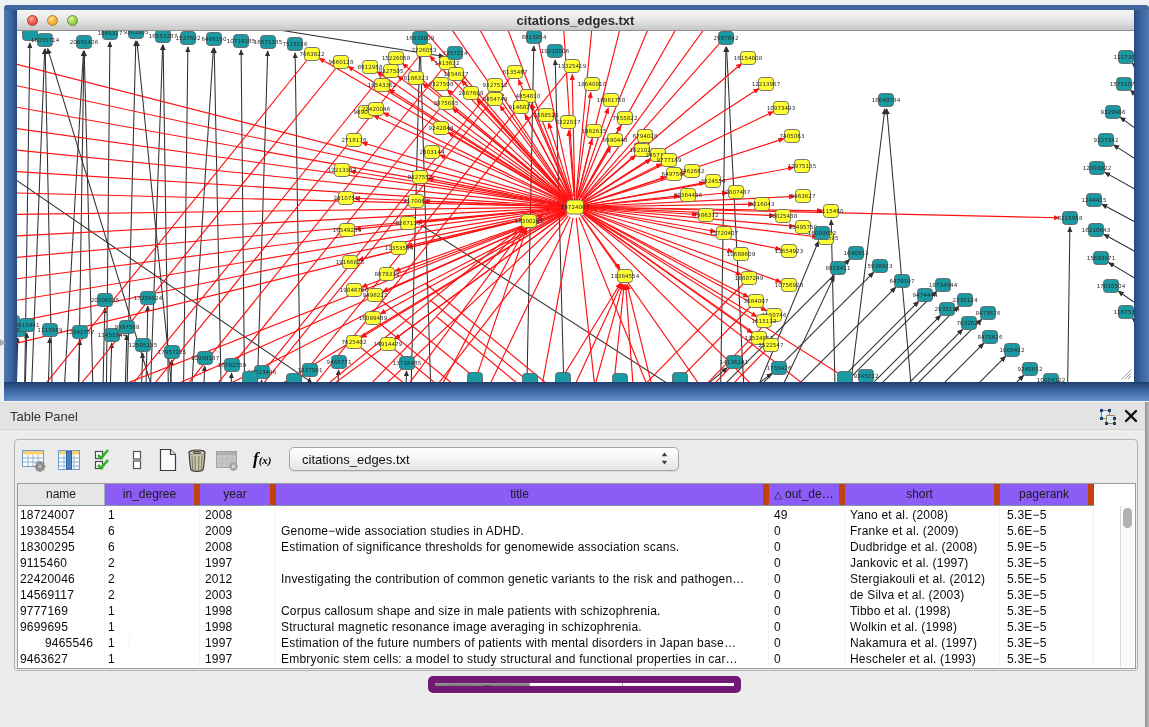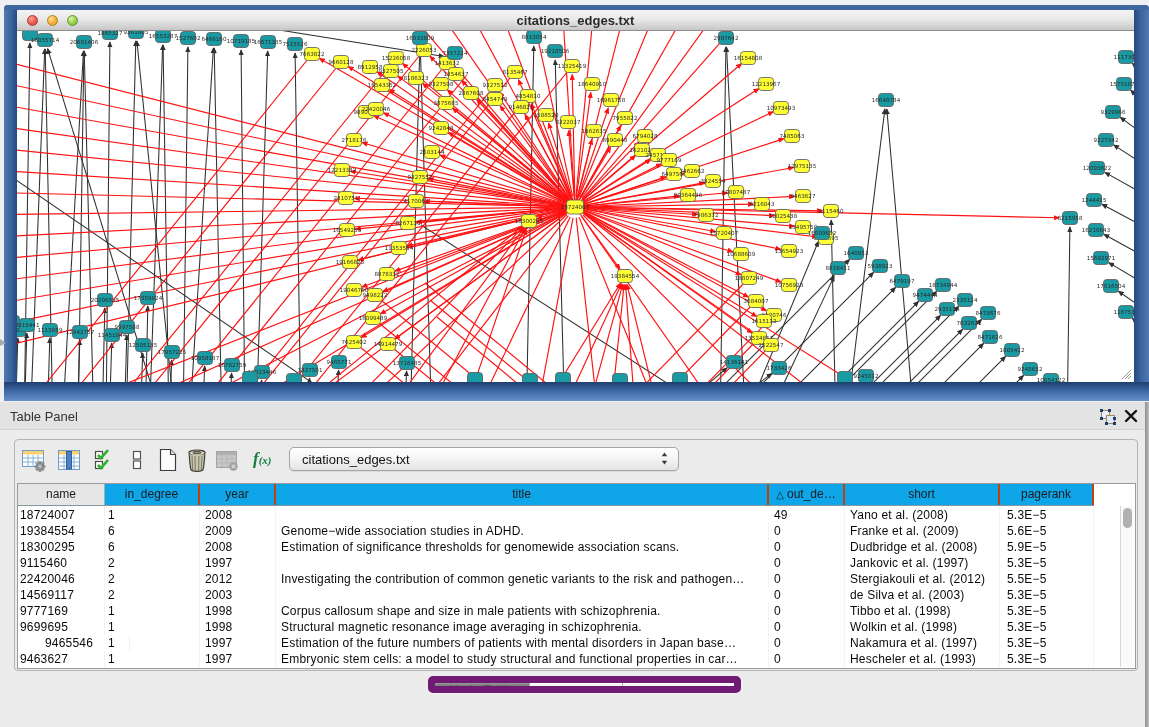--- a/index.html
+++ b/index.html
@@ -32,34 +32,34 @@
   .table-panel { position:absolute; left:0; top:402px; width:1149px; height:325px; background:#ececec; }
   .panel-header { position:absolute; left:0; top:0; width:100%; height:28px;
     background:#e3e3e3; border-bottom:1px solid #d2d2d2; }
   .panel-title { position:absolute; left:10px; top:7px; font-size:13px; color:#333; }
   .float-icon { position:absolute; right:33px; top:7px; width:16px; height:16px; }
   .close-icon { position:absolute; right:11px; top:7px; width:14px; height:14px; }
   .panel-body { position:absolute; left:14px; top:37px; width:1124px; height:232px;
     background:#ebebeb; border:1px solid #b5b5b5; border-radius:4px; }
   .toolbar { position:absolute; left:0; top:8px; width:100%; height:26px; }
   .tb-icon { position:absolute; top:0; }
-  .fx-label { position:absolute; left:238px; top:1px; width:30px; font-style:italic; color:#15803d; }
+  .fx-label { position:absolute; left:238px; top:1px; width:30px; font-style:italic; color:#000000; }
   .fx-label .f { font-family:"Liberation Serif", serif; font-weight:bold; font-size:17px; font-style:italic; }
   .fx-label .x { font-family:"Liberation Serif", serif; font-size:11px; font-weight:bold; font-style:italic; }
   .combo { position:absolute; left:274px; top:-1px; width:390px; height:24px;
     background:linear-gradient(to bottom,#ffffff,#f4f4f4 50%,#e3e3e3);
     border:1px solid #a5a5a5; border-radius:5px; box-shadow:0 1px 1px rgba(0,0,0,0.08); }
   .combo-text { position:absolute; left:12px; top:4px; font-size:13px; color:#111; }
   .combo-arrows { position:absolute; right:10px; top:4px; }
 
   .tbl-wrap { position:absolute; left:2px; top:43px; width:1119px; height:186px;
     background:#ffffff; border:1px solid #9b9b9b; overflow:hidden; }
   .thead { position:absolute; left:0; top:0; height:22px; }
-  .th { position:absolute; top:0; height:21px; background:#0ea5e9;
-    border-right:2px solid #c2410c; font-size:12px; color:#1c1c1c;
+  .th { position:absolute; top:0; height:21px; background:#8b5cf6;
+    border-right:6px solid #c2410c; font-size:12px; color:#1c1c1c;
     text-align:center; line-height:21px; white-space:nowrap; }
   .th.gray { background:#e6e6e6; border-right:1px solid #9fb2bc; }
   .thead-line { position:absolute; left:0; top:21px; height:1px; background:#85979e; }
   .sort-glyph { font-size:10px; margin-right:3px; color:#123; }
   .trow { position:absolute; left:0; height:16px; width:1076px; }
   .td { position:absolute; top:0; height:16px; font-size:12px; color:#0a0a0a; letter-spacing:0.2px;
     line-height:16px; white-space:nowrap; overflow:hidden; border-right:1px solid rgba(0,0,0,0.05); }
   .vsb { position:absolute; right:1px; top:22px; width:14px; bottom:1px;
     background:#fafafa; border-left:1px solid #d8d8d8; }
   .vsb-thumb { position:absolute; left:2px; top:2px; width:9px; height:20px;

